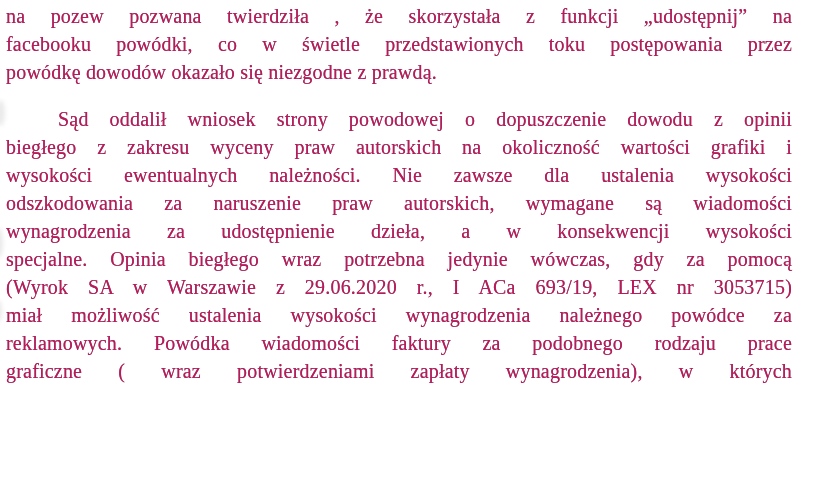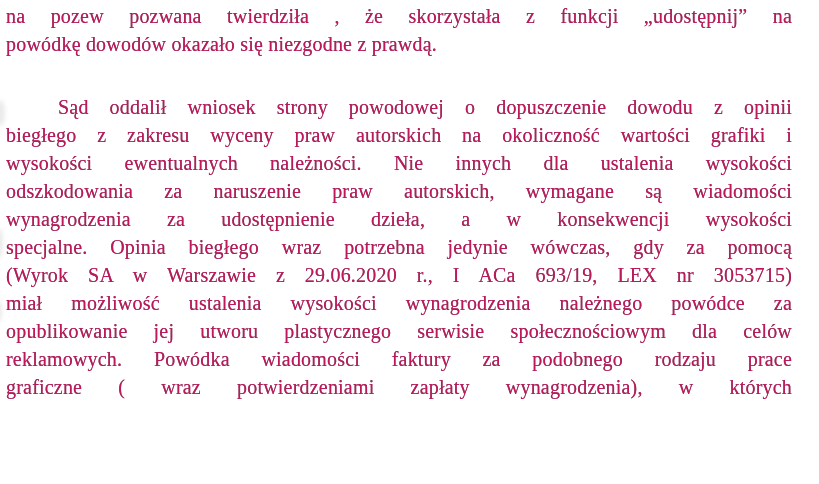--- a/index.html
+++ b/index.html
@@ -22,21 +22,21 @@
     color: #be185d;
     font-size: 20px;
     line-height: 28px;
     letter-spacing: 0.2px;
     text-shadow: 0 0 0.6px rgba(70,70,70,0.75);
   }
   .paragraph {
     margin: 0;
   }
   .paragraph.space-before {
-    margin-top: 35px;
+    margin-top: 19px;
   }
   .line {
     display: block;
     text-align: justify;
     text-align-last: justify;
     white-space: normal;
   }
   .line.last {
     text-align: center;
     text-align-last: left;
@@ -60,33 +60,33 @@
 <body>
 
 <div class="artifact a1"></div>
 <div class="artifact a2"></div>
 <div class="artifact a3"></div>
 
 <div class="page">
 
   <div class="paragraph">
     <span class="line">na pozew pozwana twierdziła , że skorzystała z funkcji „udostępnij” na</span>
+    <span class="line">facebooku powódki, co w świetle przedstawionych toku postępowania przez</span>
     <span class="line last">powódkę dowodów  okazało się niezgodne z prawdą.</span>
   </div>
 
   <div class="paragraph space-before">
     <span class="line indent">Sąd oddalił wniosek strony powodowej  o dopuszczenie dowodu z opinii</span>
     <span class="line">biegłego z zakresu wyceny praw autorskich na okoliczność wartości grafiki i</span>
-    <span class="line">wysokości ewentualnych należności. Nie innych dla ustalenia wysokości</span>
+    <span class="line">wysokości ewentualnych należności. Nie zawsze dla ustalenia wysokości</span>
     <span class="line">odszkodowania za naruszenie praw autorskich, wymagane są wiadomości</span>
     <span class="line">wynagrodzenia za udostępnienie dzieła, a w konsekwencji wysokości</span>
     <span class="line">specjalne. Opinia biegłego wraz potrzebna jedynie wówczas, gdy za pomocą</span>
     <span class="line">(Wyrok SA w Warszawie z 29.06.2020 r., I ACa 693/19, LEX nr 3053715)</span>
   </div>
 
   <div class="paragraph">
     <span class="line">miał możliwość ustalenia wysokości  wynagrodzenia należnego powódce za</span>
-    <span class="line">opublikowanie jej utworu plastycznego serwisie społecznościowym dla celów</span>
     <span class="line">reklamowych.  Powódka wiadomości faktury za podobnego rodzaju prace</span>
     <span class="line">graficzne ( wraz potwierdzeniami zapłaty wynagrodzenia), w których</span>
   </div>
 
 </div>
 
 </body></html>

